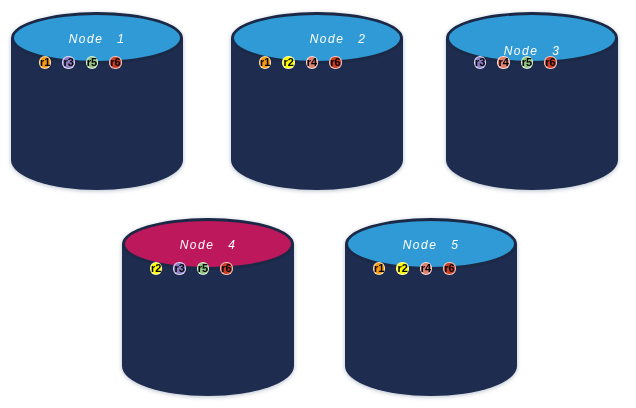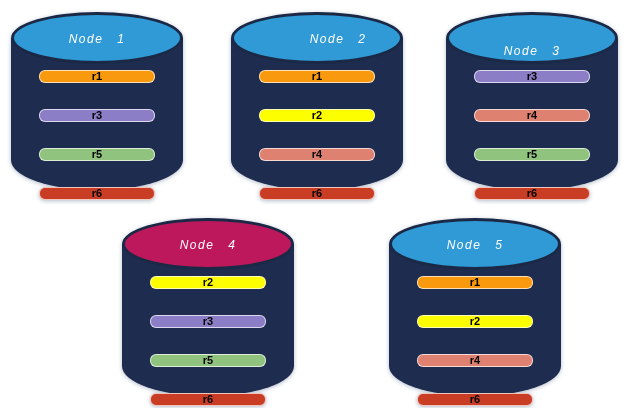--- a/index.html
+++ b/index.html
@@ -48,46 +48,46 @@
     color: #ffffff;
     font-size: 12px;
     letter-spacing: 1.5px;
     word-spacing: 9px;
     padding-top: 2px;
     white-space: nowrap;
     font-style: italic;
   }
   .bars {
     position: absolute;
-    top: 58px;
+    top: 44px;
     left: 28px;
     right: 28px;
     display: flex;
-    flex-direction: column;
-    gap: 26px;
+    flex-direction: row;
+    gap: 11px;
   }
   .bar {
     height: 13px;
     border-radius: 6px;
     border: 1px solid rgba(255, 255, 255, 0.7);
     box-sizing: border-box;
     display: flex;
     align-items: center;
     justify-content: center;
     font-weight: bold;
     font-size: 11px;
     line-height: 11px;
     color: #000000;
   }
   
   .pos-n1 { left: 11px;  top: 12px; }
   .pos-n2 { left: 231px; top: 12px; }
   .pos-n3 { left: 446px; top: 12px; }
   .pos-n4 { left: 122px; top: 218px; }
-  .pos-n5 { left: 345px; top: 218px; margin-left: 44px; }
+  .pos-n5 { left: 345px; top: 218px; }
 </style>
 </head>
 <body>
 
 <div class="stage">
 
   <div class="cylinder pos-n1">
     <div class="cyl-body" style="background: rgb(30, 44, 79);"></div>
     <div class="cyl-top" style="background: rgb(47, 154, 213); border-color: rgb(27, 41, 70);">
       <span class="node-title" style="color: rgb(255, 255, 255);">Node 1</span>

